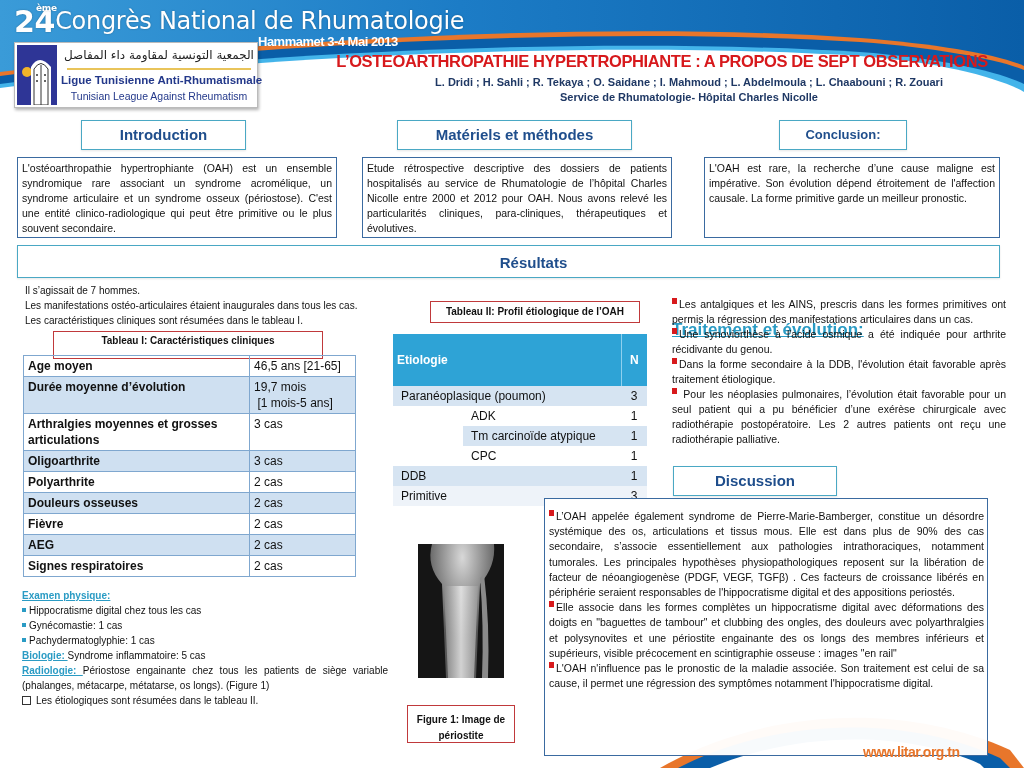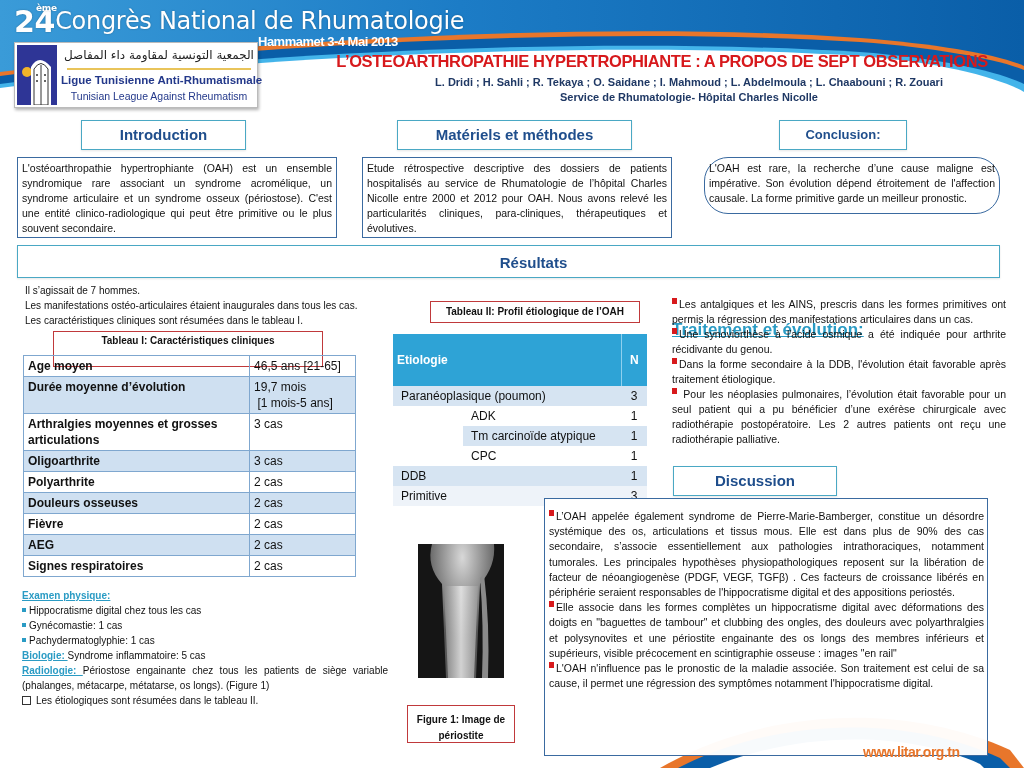--- a/index.html
+++ b/index.html
@@ -118,33 +118,33 @@
 <div class="poster-authors">L. Dridi ; H. Sahli ; R. Tekaya ; O. Saidane ; I. Mahmoud ; L. Abdelmoula ; L. Chaabouni ; R. Zouari</div>
 <div class="poster-service">Service de Rhumatologie- Hôpital Charles Nicolle</div>
 
 <div class="sec-head" style="left:81px; top:120px; width:165px; height:30px; font-size:15px; line-height:28px;">Introduction</div>
 <div class="text-box" style="left:17px; top:157px; width:320px; height:81px;">L'ostéoarthropathie hypertrophiante (OAH) est un ensemble syndromique rare associant un syndrome acromélique, un syndrome articulaire et un syndrome osseux (périostose). C'est une entité clinico-radiologique qui peut être primitive ou le plus souvent secondaire.</div>
 
 <div class="sec-head" style="left:397px; top:120px; width:235px; height:30px; font-size:15px; line-height:28px;">Matériels et méthodes</div>
 <div class="text-box" style="left:362px; top:157px; width:310px; height:81px;">Etude rétrospective descriptive des dossiers de patients hospitalisés au service de Rhumatologie de l’hôpital Charles Nicolle entre 2000 et 2012 pour OAH. Nous avons relevé les particularités cliniques, para-cliniques, thérapeutiques et évolutives.</div>
 
 <div class="sec-head" style="left:779px; top:120px; width:128px; height:30px; font-size:13px; line-height:28px;">Conclusion:</div>
-<div class="text-box" style="left:704px; top:157px; width:296px; height:57px;border-radius:24px;">L'OAH est rare, la recherche d’une cause maligne est impérative. Son évolution dépend étroitement de l'affection causale. La forme primitive garde un meilleur pronostic.</div>
+<div class="text-box" style="left:704px; top:157px; width:296px; height:81px;">L'OAH est rare, la recherche d’une cause maligne est impérative. Son évolution dépend étroitement de l'affection causale. La forme primitive garde un meilleur pronostic.</div>
 
 <div class="sec-head" style="left:17px; top:245px; width:983px; height:33px; font-size:15px; line-height:33px; border-color:#4aa8c4;">
   <span style="position:relative; left:25px;">Résultats</span>
 </div>
 
 <div class="results-intro">
   <div>Il s’agissait de 7 hommes.</div>
   <div>Les manifestations ostéo-articulaires  étaient inaugurales dans tous les cas.</div>
   <div>Les caractéristiques cliniques sont résumées dans le tableau I.</div>
 </div>
 
-<div class="caption" style="left:53px; top:331px; width:270px; height:36px; line-height:18px;">Tableau I: Caractéristiques cliniques</div>
+<div class="caption" style="left:53px; top:331px; width:270px; height:28px; line-height:18px;">Tableau I: Caractéristiques cliniques</div>
 <table class="table1">
   <tbody>
     <tr>
         <td class="k">Age moyen</td>
         <td class="v">46,5 ans [21-65]</td>
       </tr>
     <tr>
         <td class="k">Durée moyenne d’évolution</td>
         <td class="v">
           <div>19,7 mois</div>

